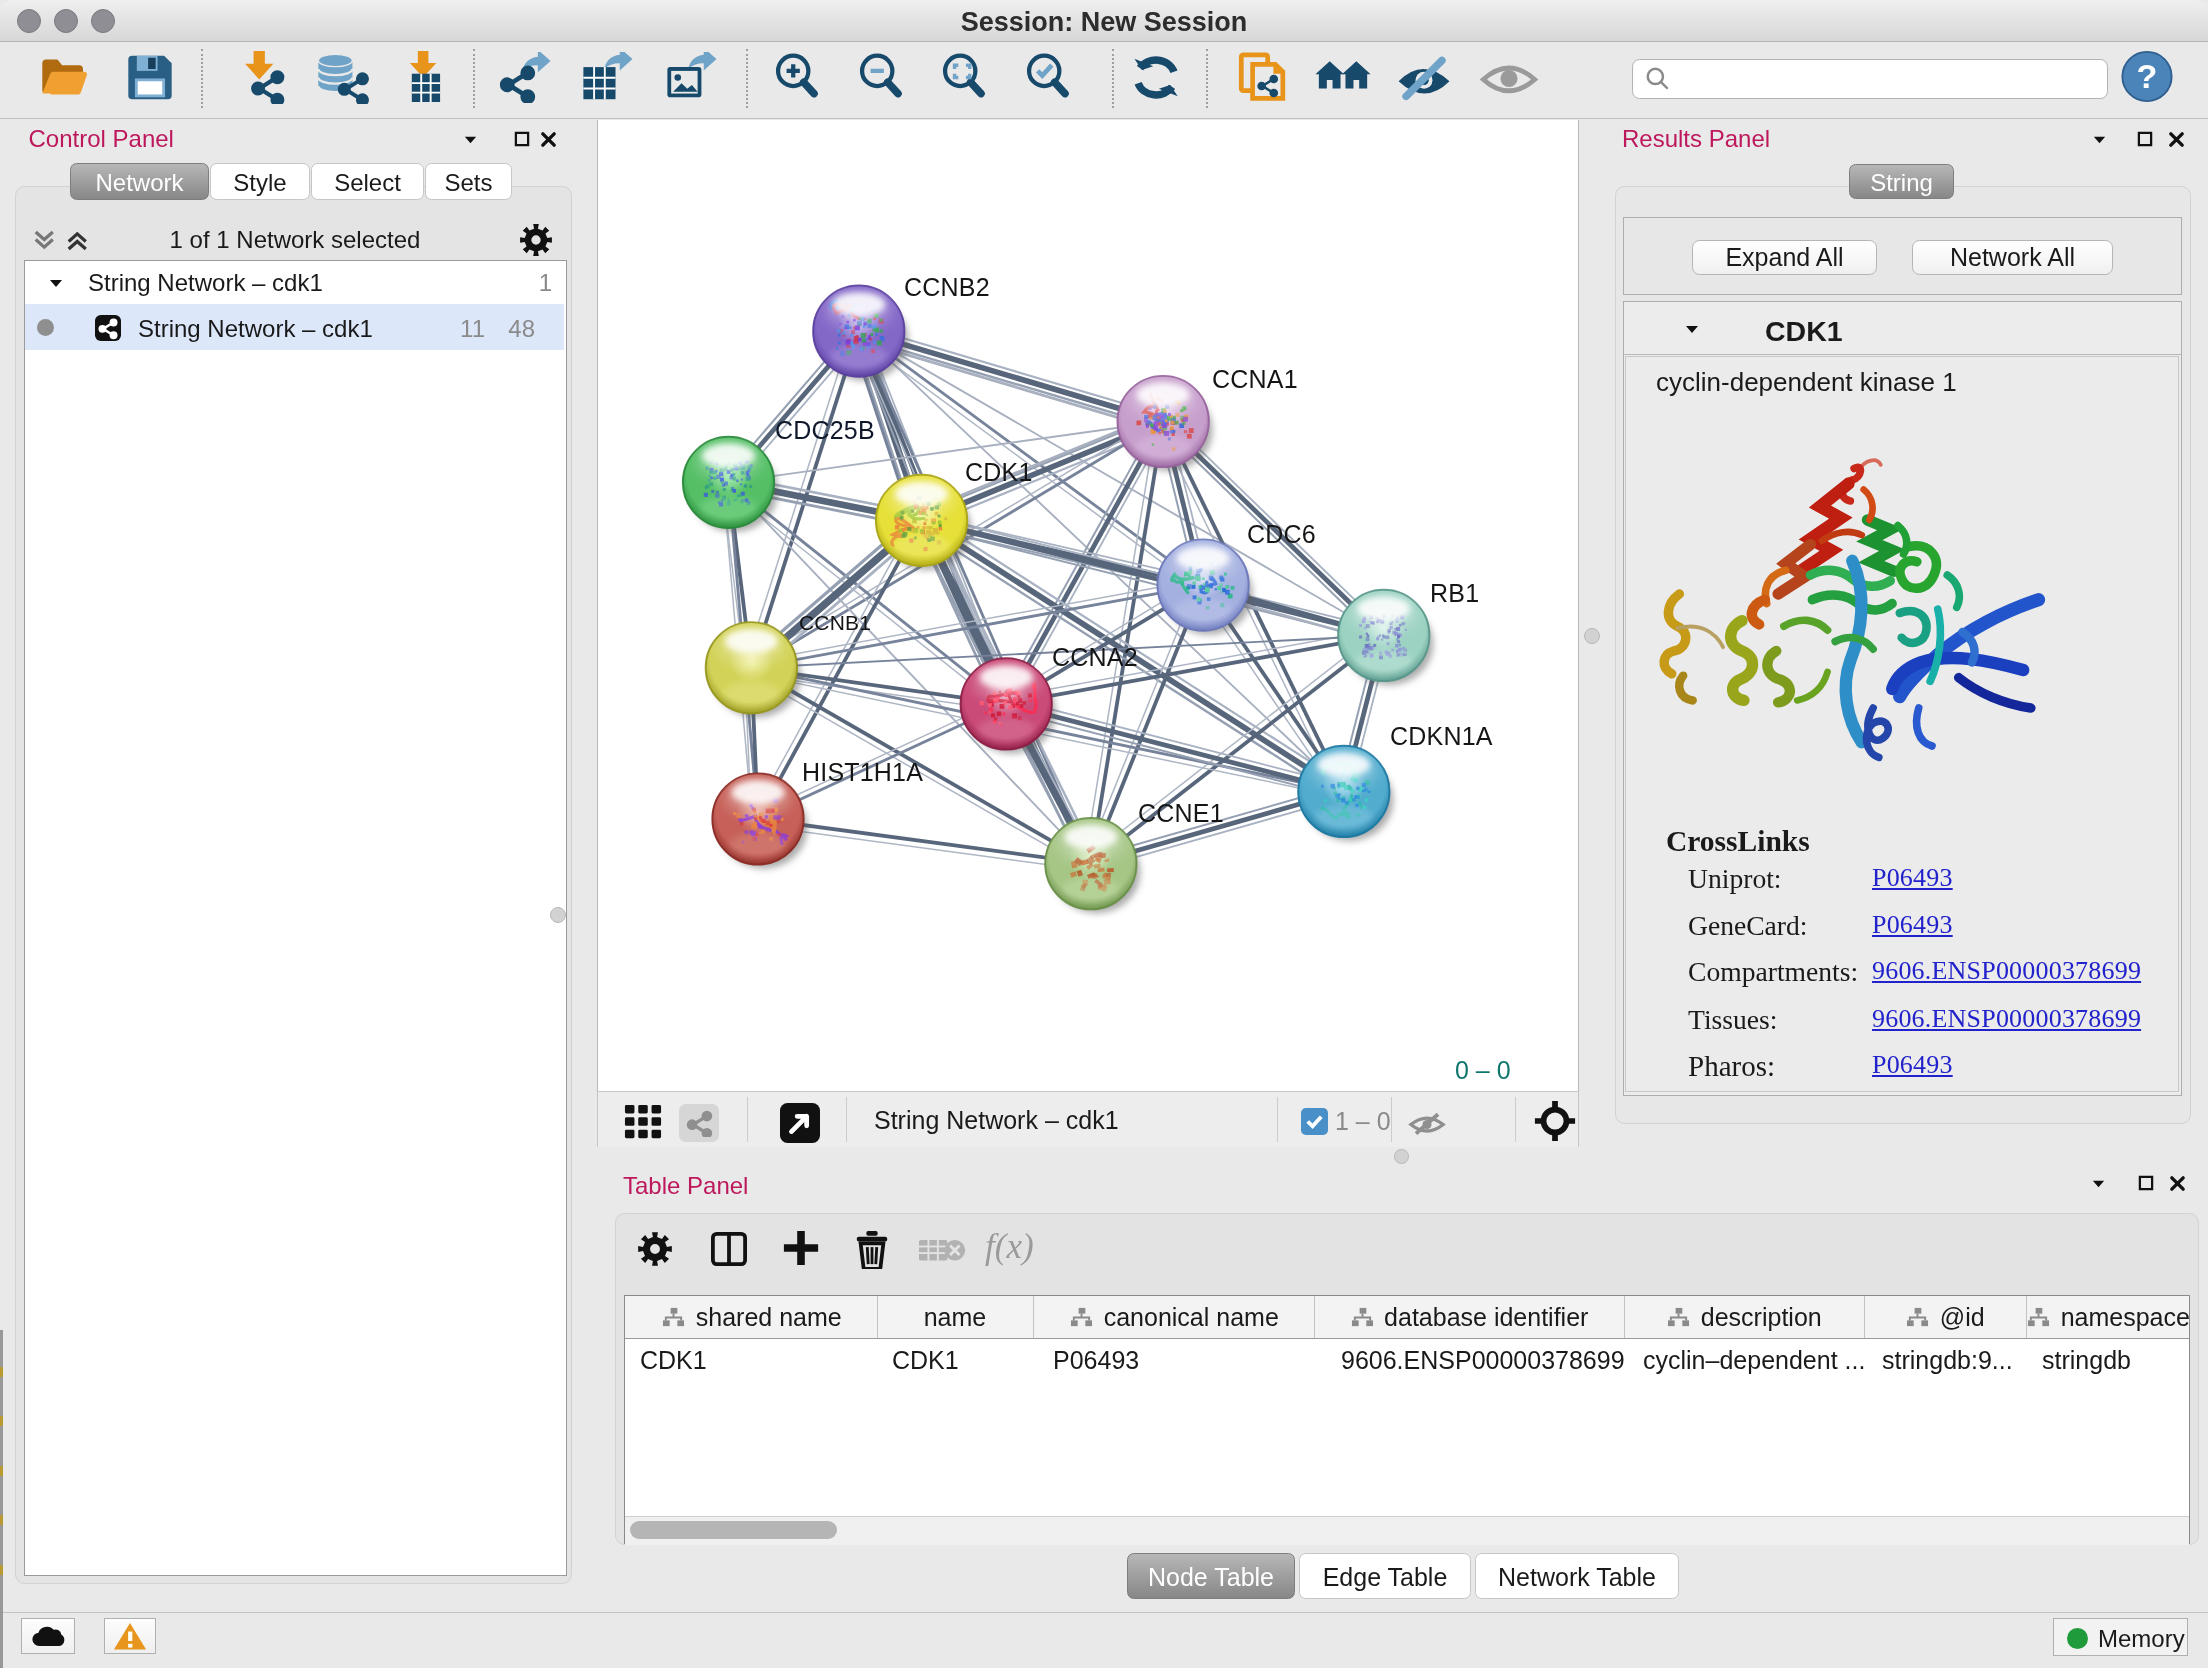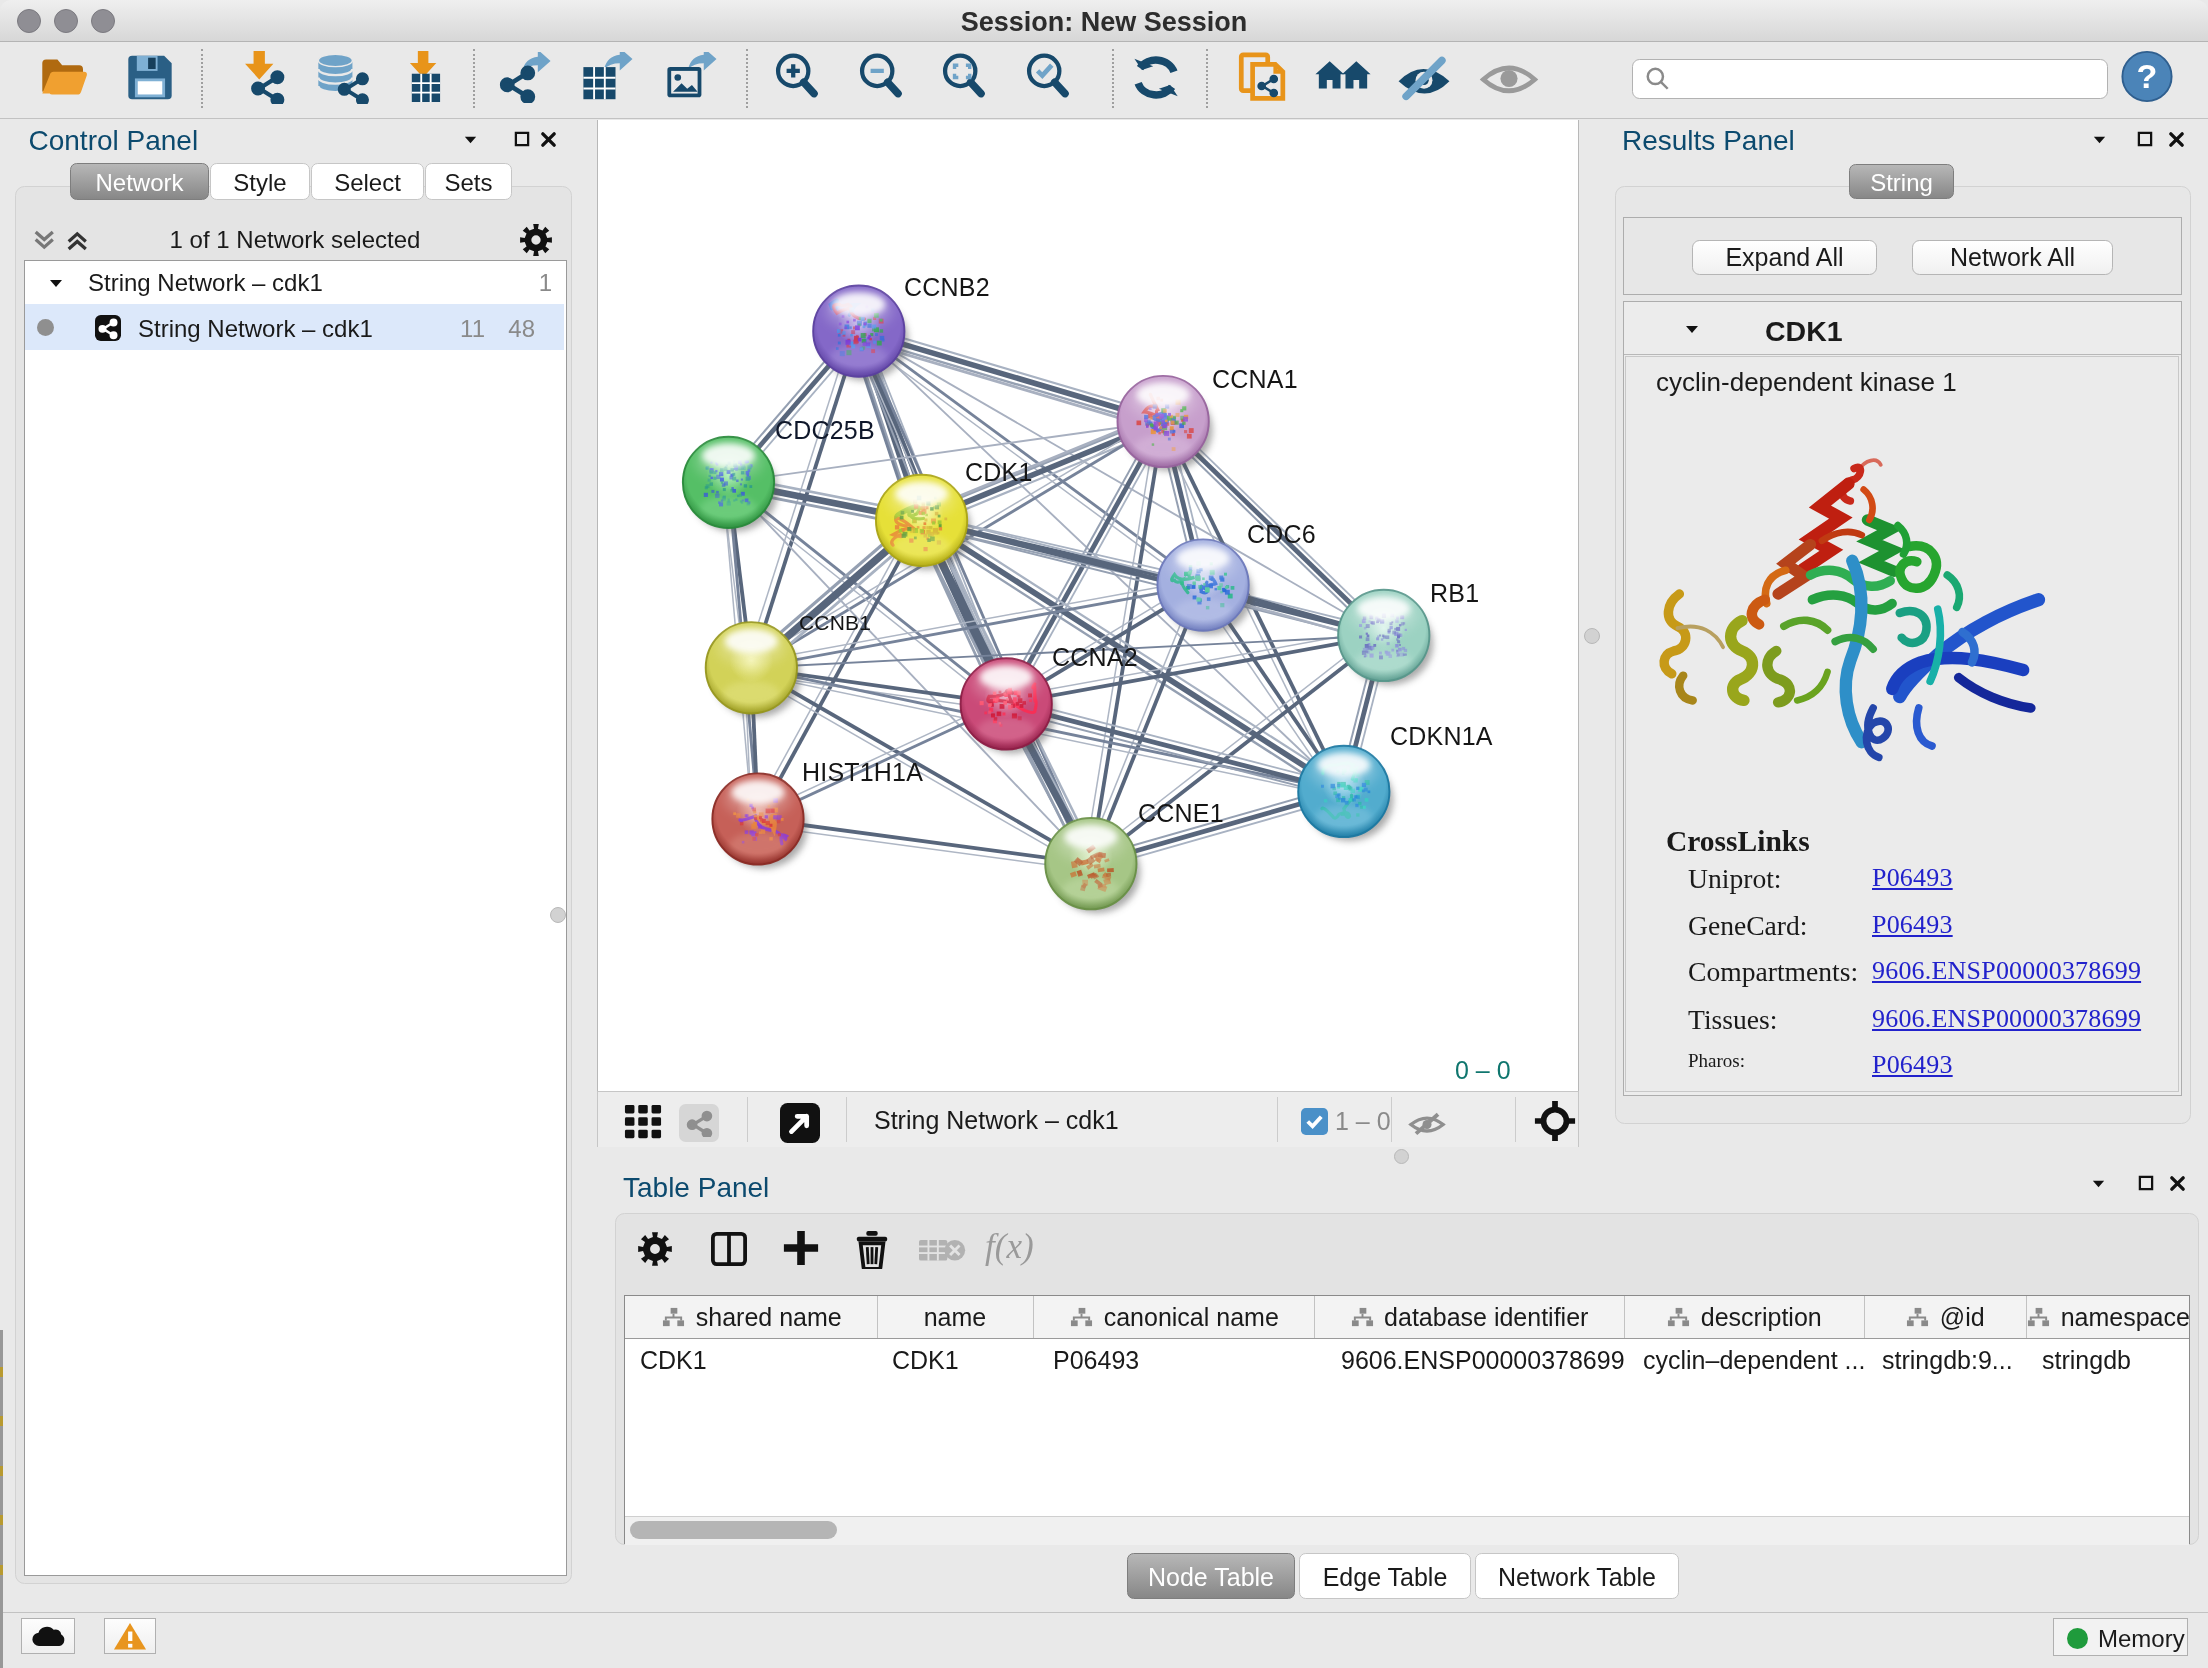--- a/index.html
+++ b/index.html
@@ -2,21 +2,21 @@
 <html style="font-size:15px"><head><meta charset="utf-8"><style>
 html,body{margin:0;padding:0}
 body{width:2208px;height:1668px;background:#e9e9e9;font-family:"Liberation Sans",sans-serif;position:relative;overflow:hidden;color:#1a1a1a}
 .abs{position:absolute}
 .titlebar{left:0;top:0;width:2208px;height:41px;background:linear-gradient(#efefef,#d7d7d7);border-bottom:1px solid #b4b4b4;border-radius:11.4px 11.4px 0 0}
 .tl{width:22px;height:22px;border-radius:50%;background:#8f8e94;border:1px solid #7b7a80;top:8.6px}
 .wtitle{left:0;right:0;top:6.7px;text-align:center;font-size:27px;font-weight:600;color:#2d2d2d}
 .toolbar{left:0;top:42px;width:2208px;height:76px;background:#e9e9e9;border-bottom:1.9px solid #c2c2c2}
 .tsep{top:49px;height:59px;width:0;border-left:2.9px dotted #9f9f9f}
 .searchbox{left:1632px;top:59px;width:474px;height:38px;background:#fff;border:1.9px solid #b2b2b2;border-radius:7.6px}
-.ptitle{font-size:28px;color:#0c4a6e}
+.ptitle{font-size:24px;color:#be185d}
 .tab{position:absolute;z-index:4;height:37px;line-height:37px;text-align:center;font-size:24px;background:#fff;border:1px solid #c6c6c6;border-radius:6.7px;box-sizing:border-box}
 .tab.sel{background:linear-gradient(#b7b7b7,#878787);color:#fff;border:1px solid #7e7e7e}
 .panelbox{background:#e4e4e4;border:1px solid #d2d2d2;border-radius:9.5px}
 .whitebox{background:#fff;border:1px solid #9a9a9a}
 .btn{position:absolute;background:linear-gradient(#ffffff,#f0f0f0);border:1.4px solid #b5b5b5;border-radius:7.6px;text-align:center;font-size:25px;box-sizing:border-box}
 .link{color:#2222cc;text-decoration:underline}
 .serif{font-family:"Liberation Serif",serif}
 .hdrcell{position:absolute;top:0;height:42px;display:flex;align-items:center;justify-content:center;font-size:25px;gap:9.5px}
 .colline{position:absolute;top:0;width:1px;height:42px;background:#c2c2c2}
 </style></head><body>
@@ -1218,21 +1218,21 @@
 </svg>
 <div class="abs serif" style="left:1666px;top:825px;font-size:29.5px;font-weight:bold">CrossLinks</div>
 <div class="abs serif" style="left:1688px;top:863px;font-size:27.6px">Uniprot:</div>
 <div class="abs serif link" style="left:1872px;top:863px;font-size:26px;letter-spacing:0.2px">P06493</div>
 <div class="abs serif" style="left:1688px;top:910px;font-size:27.6px">GeneCard:</div>
 <div class="abs serif link" style="left:1872px;top:910px;font-size:26px;letter-spacing:0.2px">P06493</div>
 <div class="abs serif" style="left:1688px;top:956px;font-size:27.6px">Compartments:</div>
 <div class="abs serif link" style="left:1872px;top:956px;font-size:26px;letter-spacing:0.2px">9606.ENSP00000378699</div>
 <div class="abs serif" style="left:1688px;top:1004px;font-size:27.6px">Tissues:</div>
 <div class="abs serif link" style="left:1872px;top:1004px;font-size:26px;letter-spacing:0.2px">9606.ENSP00000378699</div>
-<div class="abs serif" style="left:1688px;top:1050px;font-size:19px">Pharos:</div>
+<div class="abs serif" style="left:1688px;top:1050px;font-size:29px">Pharos:</div>
 <div class="abs serif link" style="left:1872px;top:1050px;font-size:26px;letter-spacing:0.2px">P06493</div>
 <div class="abs ptitle" style="left:623px;top:1172px">Table Panel</div>
 <div class="abs" style="left:2091px;top:1176px"><svg width="15" height="15" viewBox="0 0 16 16">
       <path d="M2,5 h12 l-6,7 z" fill="#111"></path>
     </svg></div>
 <div class="abs" style="left:2138px;top:1175px"><svg width="16" height="16" viewBox="0 0 17 17">
       <rect x="2" y="2" width="13" height="13" fill="none" stroke="#111" stroke-width="2.4"></rect>
     </svg></div>
 <div class="abs" style="left:2169px;top:1175px"><svg width="17" height="17" viewBox="0 0 18 18">
       <path d="M3,3 L15,15 M15,3 L3,15" stroke="#111" stroke-width="3.6" stroke-linecap="round"></path>

